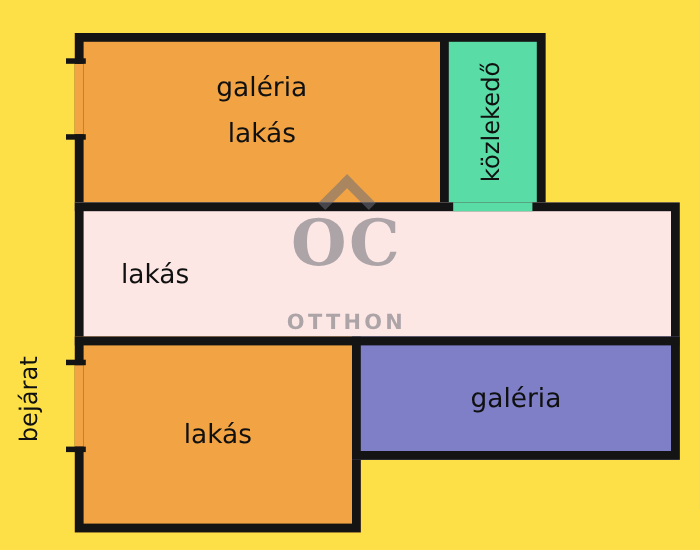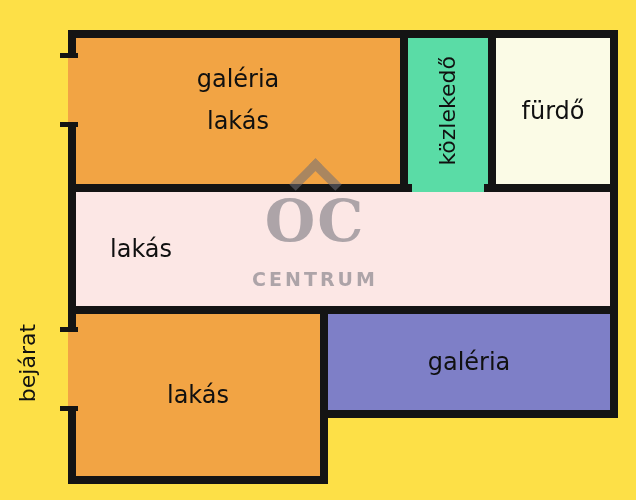--- a/index.html
+++ b/index.html
@@ -69,21 +69,21 @@
     width:28px;height:28px;
     margin:0 auto -12px auto;
     border-top:9px solid currentColor;
     border-left:9px solid currentColor;
     transform:rotate(45deg);
   }
   .wm-logo{
     font-family:"DejaVu Serif","Liberation Serif",serif;
     font-size:58px;font-weight:bold;line-height:1.05;
     letter-spacing:2px;
-    margin-bottom:16px;
+    margin-bottom:30px;
   }
   .wm-line{
     font-size:19px;font-weight:600;
     letter-spacing:3px;line-height:1.25;
   }
 </style>
 </head>
 <body>
 
 <div class="canvas">
@@ -92,23 +92,20 @@
     <div class="label label-stack">
       <div>galéria</div>
       <div>lakás</div>
     </div>
   </div>
 
   <div class="room r-kozlekedo" style="background: rgb(90, 220, 166);">
     <div class="label rot-label">közlekedő</div>
   </div>
 
-  <div class="room r-furdo" style="background: rgb(251, 251, 230);">
-    <div class="label">fürdő</div>
-  </div>
 
   <div class="room r-konyha" style="background: rgb(252, 231, 229);">
     <div class="label label-row">
       <span>lakás</span>
     </div>
   </div>
 
   <div class="room r-nappali" style="background: rgb(242, 164, 68);">
     <div class="label label-stack">
       <div>lakás</div>
@@ -127,16 +124,16 @@
   <div class="tick tick-h t3"></div>
   <div class="tick tick-h t4"></div>
 
   <div class="gap gap-kozlekedo" style="background: rgb(90, 220, 166);"></div>
 
   <div class="entrance">bejárat</div>
 
   <div class="watermark">
     <div class="wm-roof"></div>
     <div class="wm-logo">OC</div>
-    <div class="wm-line">CENTRUM</div>
+    <div class="wm-line">OTTHON</div>
   </div>
 
 </div>
 
 </body></html>

